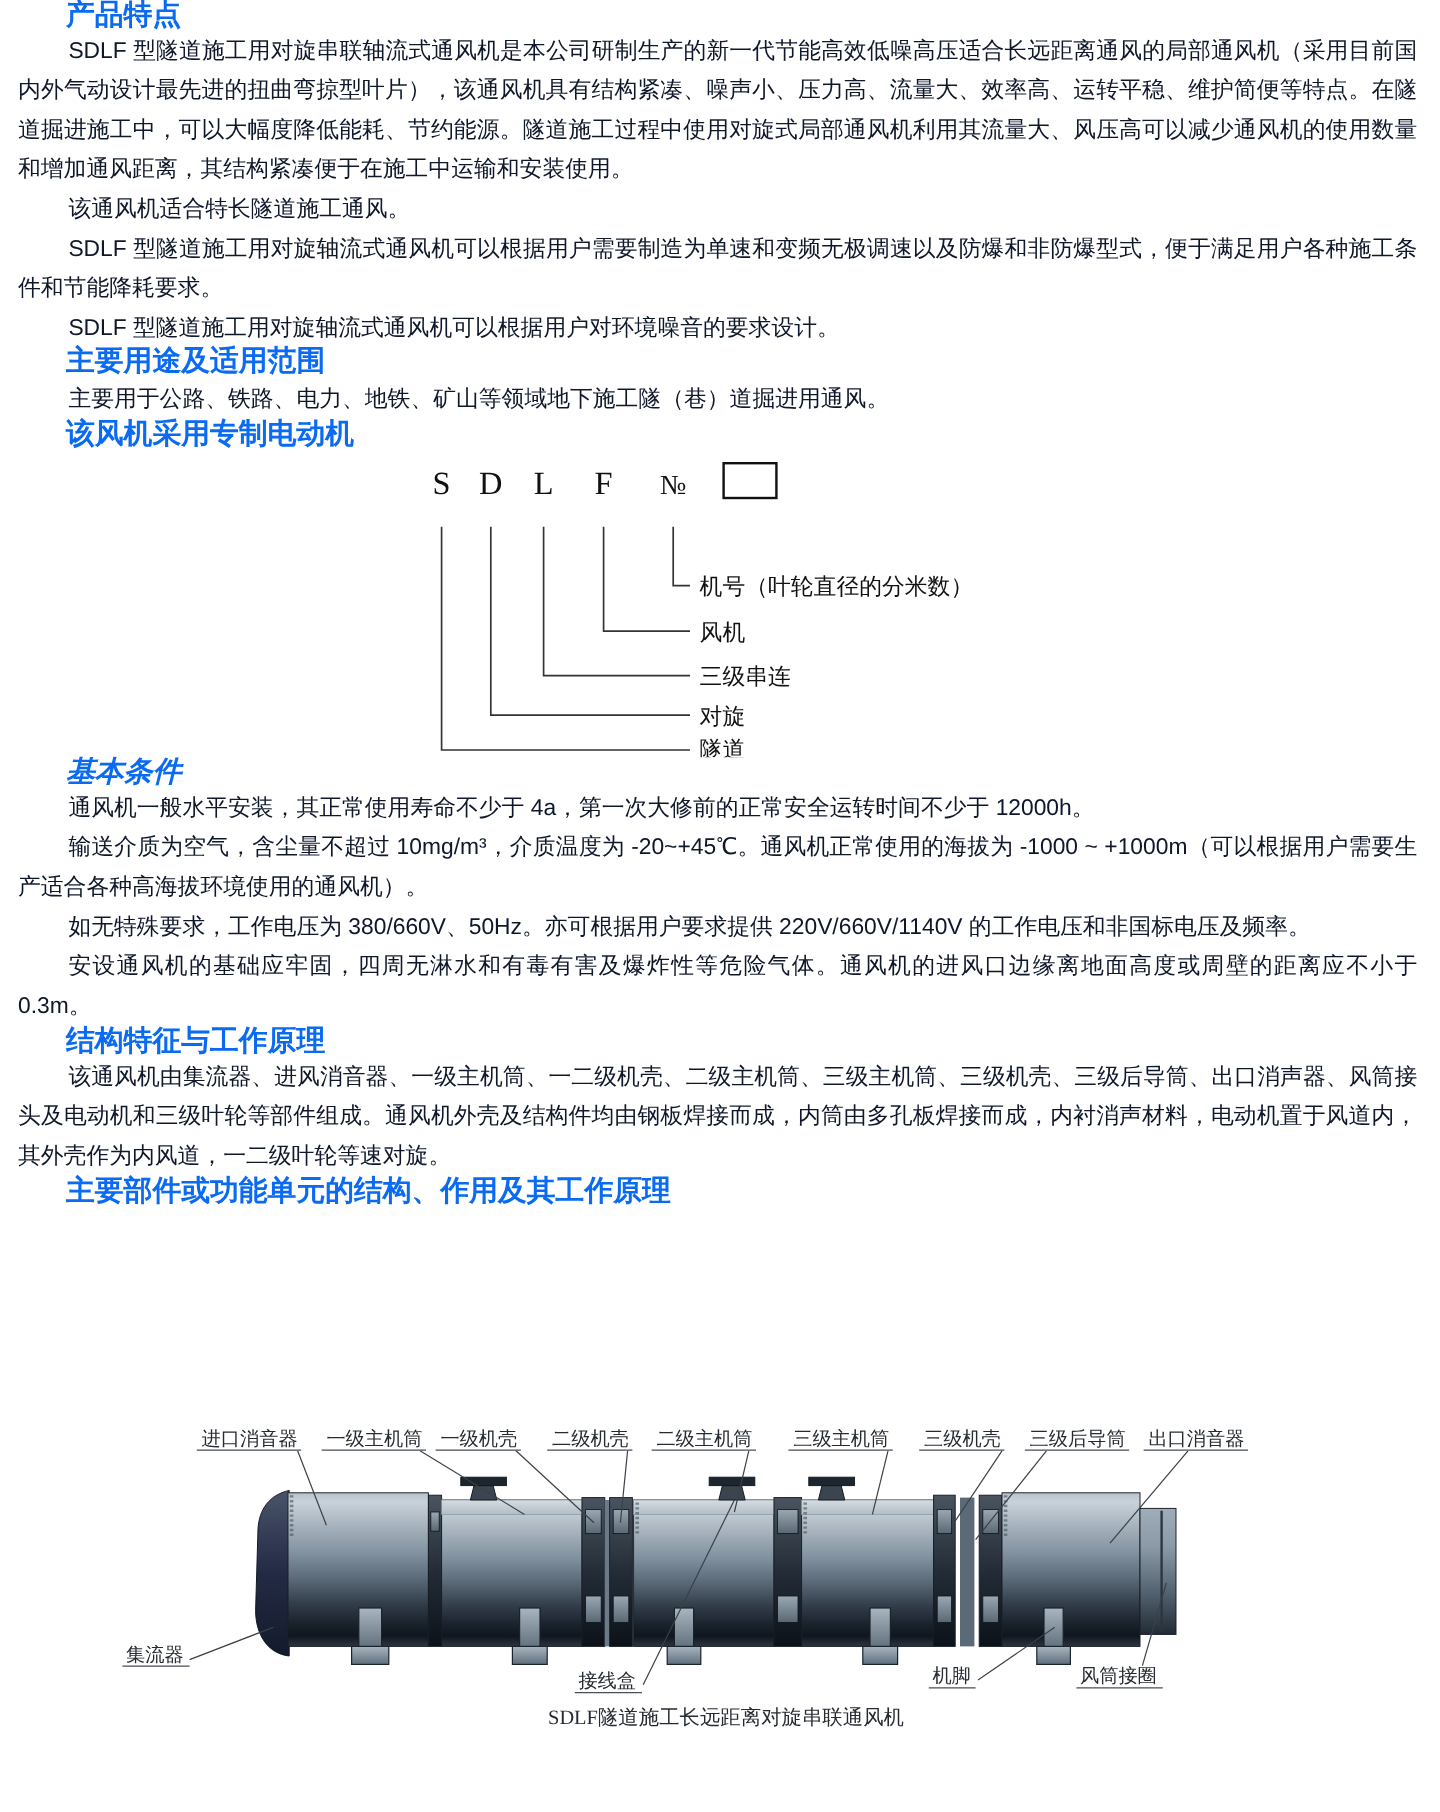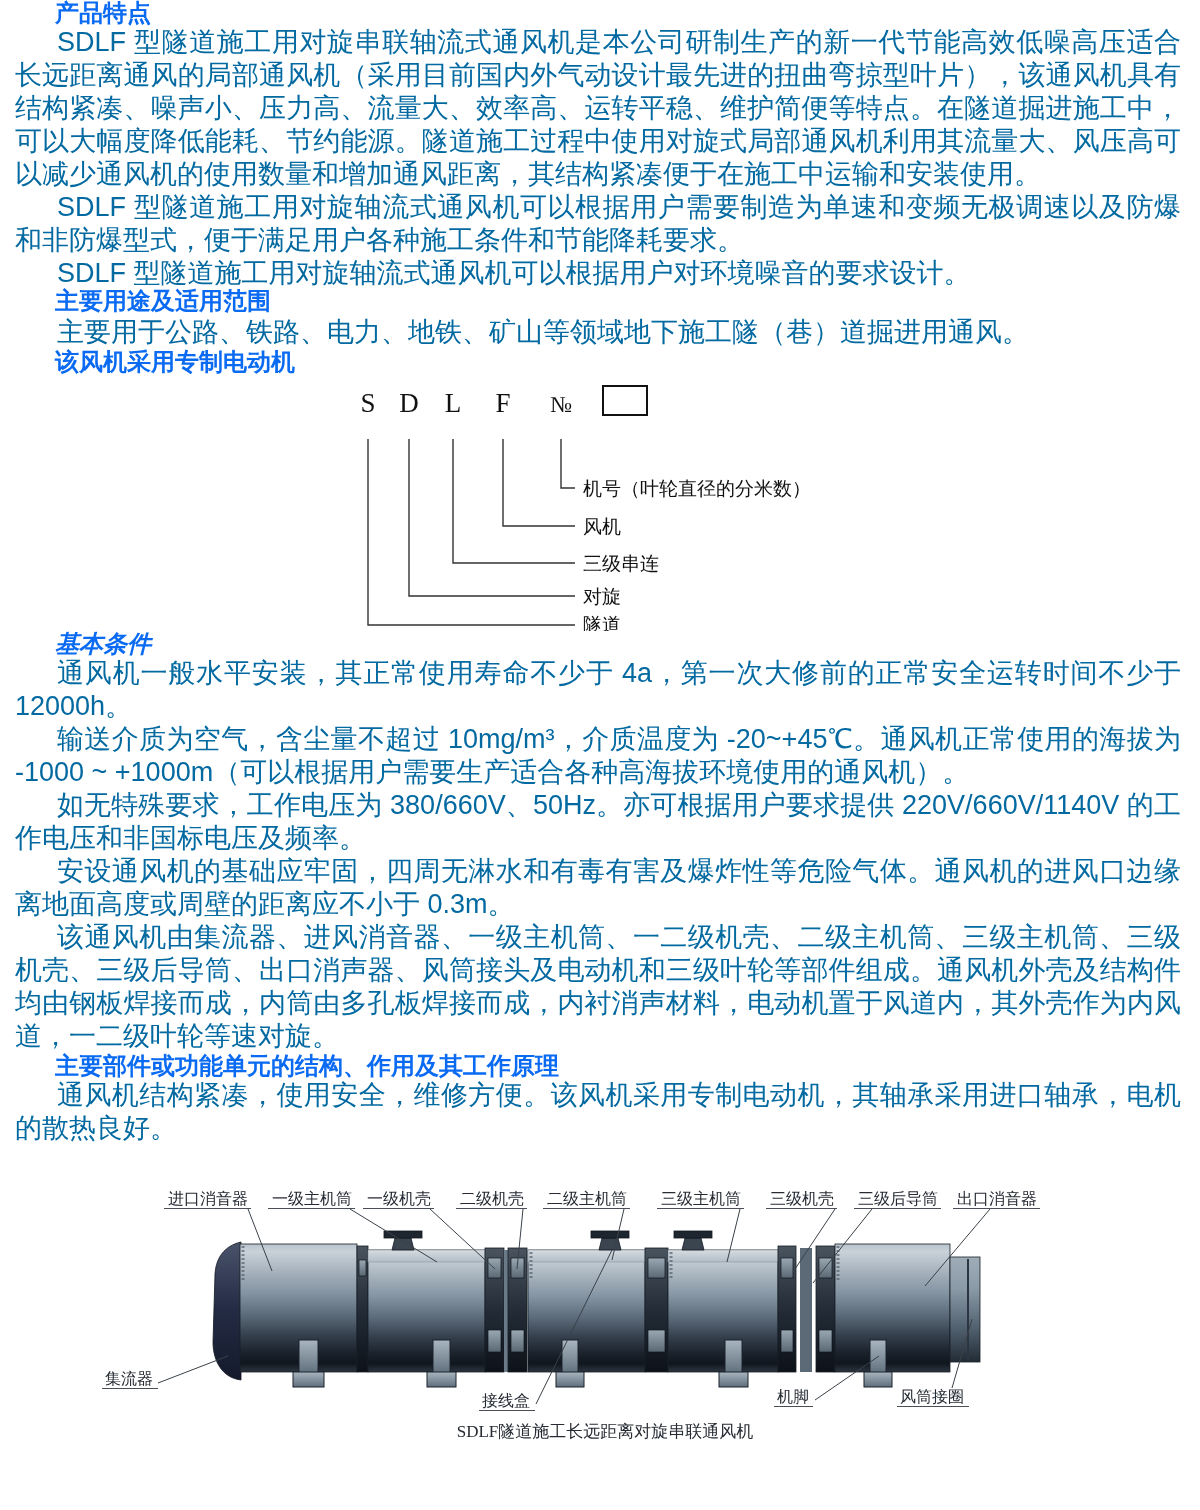--- a/index.html
+++ b/index.html
@@ -20,23 +20,23 @@
     color:#0a6bf2;
     margin:0 0 0 40px;
   }
   .mt1{margin-top:12px;margin-bottom:5px;}
   .mt2{margin-top:14px;margin-bottom:7px;font-family:Liberation Mono, monospace;}
   .mt3{margin-top:16px;margin-bottom:8px;}
   .mt4{margin-top:2px;margin-bottom:5px;font-style:italic;}
   .mt5{margin-top:6px;margin-bottom:5px;}
   .mt6{margin-top:8px;margin-bottom:5px;}
   p.body-p{
-    font-size:27px;
+    font-size:19px;
     line-height:33px;
-    color:#0369a1;
+    color:#0f172a;
     margin:0;
     text-indent:42px;
     text-align:justify;
     letter-spacing:0;
   }
   .model-svg{display:block;margin:4px 0 0 330px;}
   .model-letter{font-family:"Liberation Serif", serif;font-size:27px;fill:#111111;}
   .model-no{font-family:"Liberation Serif", serif;font-size:23px;fill:#111111;}
   .model-label{font-family:"Liberation Serif", serif;font-size:19px;fill:#111111;}
   .model-line{stroke:#333333;stroke-width:1.4;fill:none;}
@@ -47,20 +47,21 @@
   .dg-leader{stroke:#3a4148;stroke-width:1;fill:none;}
   .metal-sec{stroke:#171e27;stroke-width:0.8;}
 </style>
 </head>
 <body>
 
 <div class="page">
 
   <h2 class="sec-heading mt1">产品特点</h2>
   <p class="body-p">SDLF 型隧道施工用对旋串联轴流式通风机是本公司研制生产的新一代节能高效低噪高压适合长远距离通风的局部通风机（采用目前国内外气动设计最先进的扭曲弯掠型叶片），该通风机具有结构紧凑、噪声小、压力高、流量大、效率高、运转平稳、维护简便等特点。在隧道掘进施工中，可以大幅度降低能耗、节约能源。隧道施工过程中使用对旋式局部通风机利用其流量大、风压高可以减少通风机的使用数量和增加通风距离，其结构紧凑便于在施工中运输和安装使用。</p>
+  <p class="body-p">该通风机适合特长隧道施工通风。</p>
   <p class="body-p">SDLF 型隧道施工用对旋轴流式通风机可以根据用户需要制造为单速和变频无极调速以及防爆和非防爆型式，便于满足用户各种施工条件和节能降耗要求。</p>
   <p class="body-p">SDLF 型隧道施工用对旋轴流式通风机可以根据用户对环境噪音的要求设计。</p>
 
   <h2 class="sec-heading mt2">主要用途及适用范围</h2>
   <p class="body-p">主要用于公路、铁路、电力、地铁、矿山等领域地下施工隧（巷）道掘进用通风。</p>
 
   <h2 class="sec-heading mt3">该风机采用专制电动机</h2>
 
   <svg class="model-svg" width="640" height="252" viewBox="0 0 640 252">
     <text class="model-letter" x="23" y="33" text-anchor="middle">S</text>
@@ -82,24 +83,24 @@
     <text class="model-label" x="238" y="224">对旋</text>
     <text class="model-label" x="238" y="252">隧道</text>
   </svg>
 
   <h2 class="sec-heading mt4">基本条件</h2>
   <p class="body-p">通风机一般水平安装，其正常使用寿命不少于 4a，第一次大修前的正常安全运转时间不少于 12000h。</p>
   <p class="body-p">输送介质为空气，含尘量不超过 10mg/m³，介质温度为 -20~+45℃。通风机正常使用的海拔为 -1000 ~ +1000m（可以根据用户需要生产适合各种高海拔环境使用的通风机）。</p>
   <p class="body-p">如无特殊要求，工作电压为 380/660V、50Hz。亦可根据用户要求提供 220V/660V/1140V 的工作电压和非国标电压及频率。</p>
   <p class="body-p">安设通风机的基础应牢固，四周无淋水和有毒有害及爆炸性等危险气体。通风机的进风口边缘离地面高度或周壁的距离应不小于 0.3m。</p>
 
+  <h2 class="sec-heading mt5">结构特征与工作原理</h2>
   <p class="body-p">该通风机由集流器、进风消音器、一级主机筒、一二级机壳、二级主机筒、三级主机筒、三级机壳、三级后导筒、出口消声器、风筒接头及电动机和三级叶轮等部件组成。通风机外壳及结构件均由钢板焊接而成，内筒由多孔板焊接而成，内衬消声材料，电动机置于风道内，其外壳作为内风道，一二级叶轮等速对旋。</p>
 
   <h2 class="sec-heading mt6">主要部件或功能单元的结构、作用及其工作原理</h2>
-  <p class="body-p">通风机结构紧凑，使用安全，维修方便。该风机采用专制电动机，其轴承采用进口轴承，电机的散热良好。</p>
 
   <div class="fan-wrap">
   <svg width="1000" height="270" viewBox="0 0 1000 270">
     <defs>
       <linearGradient id="bodyGrad" x1="0" y1="0" x2="0" y2="1">
         <stop offset="0" stop-color="#b9c3cd"></stop>
             <stop offset="0.06" stop-color="#c9d2d9"></stop>
         <stop offset="0.18" stop-color="#aeb9c3"></stop>
             <stop offset="0.38" stop-color="#8494a2"></stop>
         <stop offset="0.55" stop-color="#5d6c7b"></stop>

